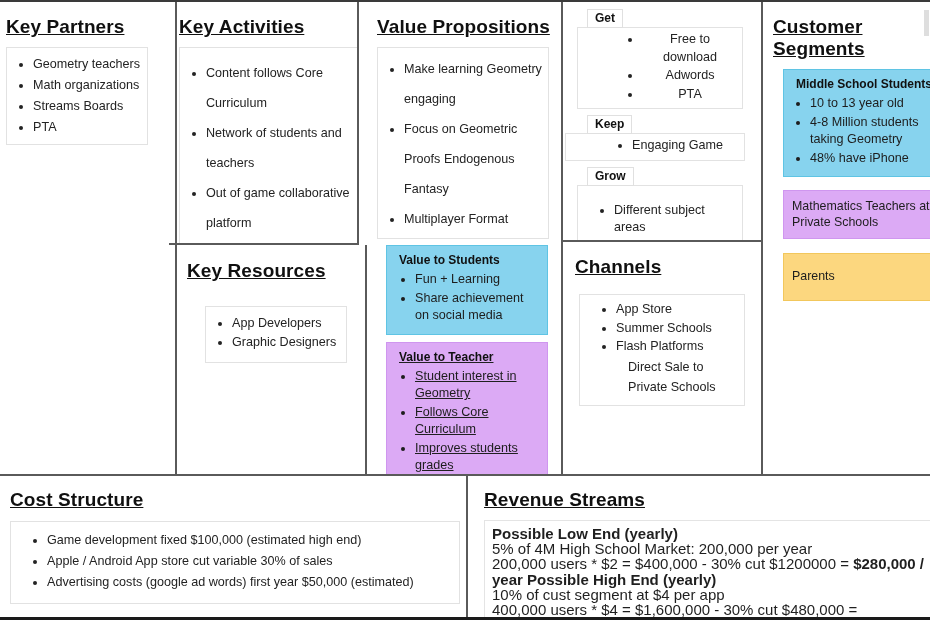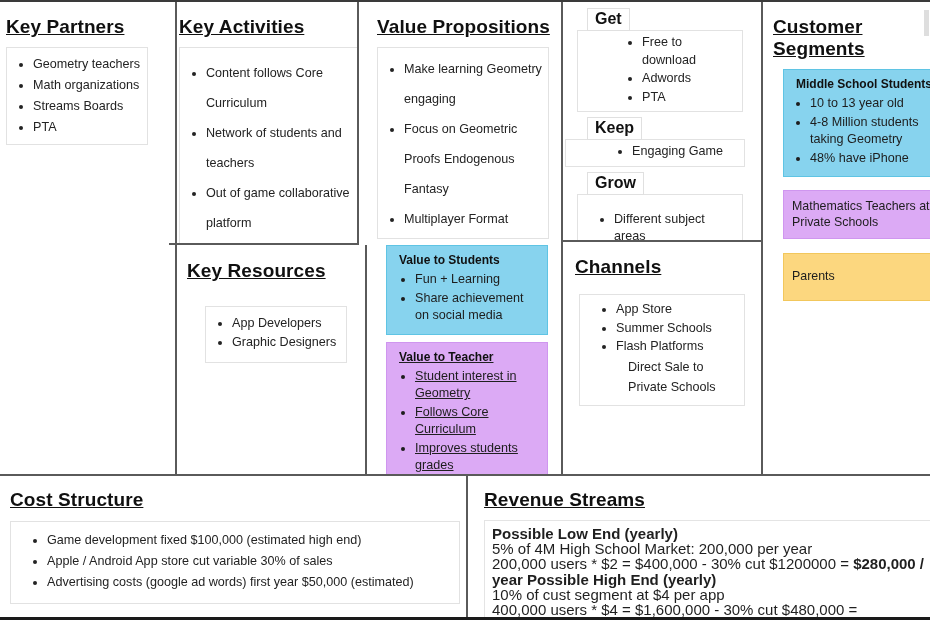--- a/index.html
+++ b/index.html
@@ -82,21 +82,21 @@
   }
   .tile ul.list li { color: #1d1d1d; }
   .blue   { background: #87d3ee; border: 1px solid #5fc4e4; }
   .purple { background: #dcaaf5; border: 1px solid #cf96ef; }
   .amber  { background: #fcd77f; border: 1px solid #f2c75c; }
 
   
   .chip {
     display: inline-block;
     box-sizing: border-box;
-    font-size: 16px;
+    font-size: 12px;
     font-weight: bold;
     color: #111;
     background: #ffffff;
     border: 1px solid #e0e0e0;
     padding: 1px 7px 2px 7px;
     position: relative;
     z-index: 2;
   }
   .chip-wrap { margin-left: 14px; margin-bottom: -1px; }
 
@@ -190,21 +190,21 @@
       </ul>
     </div>
 
   </div>
 
   <div class="cell vline hline" style="left:563px; top:0; width:200px; height:240px;">
 
     <div class="chip-wrap">
       <span class="chip">Get</span>
     </div>
-    <div class="box" style="width:166px; margin-left:4px; padding:3px 4px 4px 16px;">
+    <div class="box" style="width:166px; margin-left:4px; padding:3px 4px 4px 16px;text-align:center;">
       <ul class="list tight" style="padding-left:48px;">
         <li>Free to download</li>
         <li>Adwords</li>
         <li>PTA</li>
       </ul>
     </div>
 
     <div class="chip-wrap" style="margin-top:5px;">
       <span class="chip">Keep</span>
     </div>

